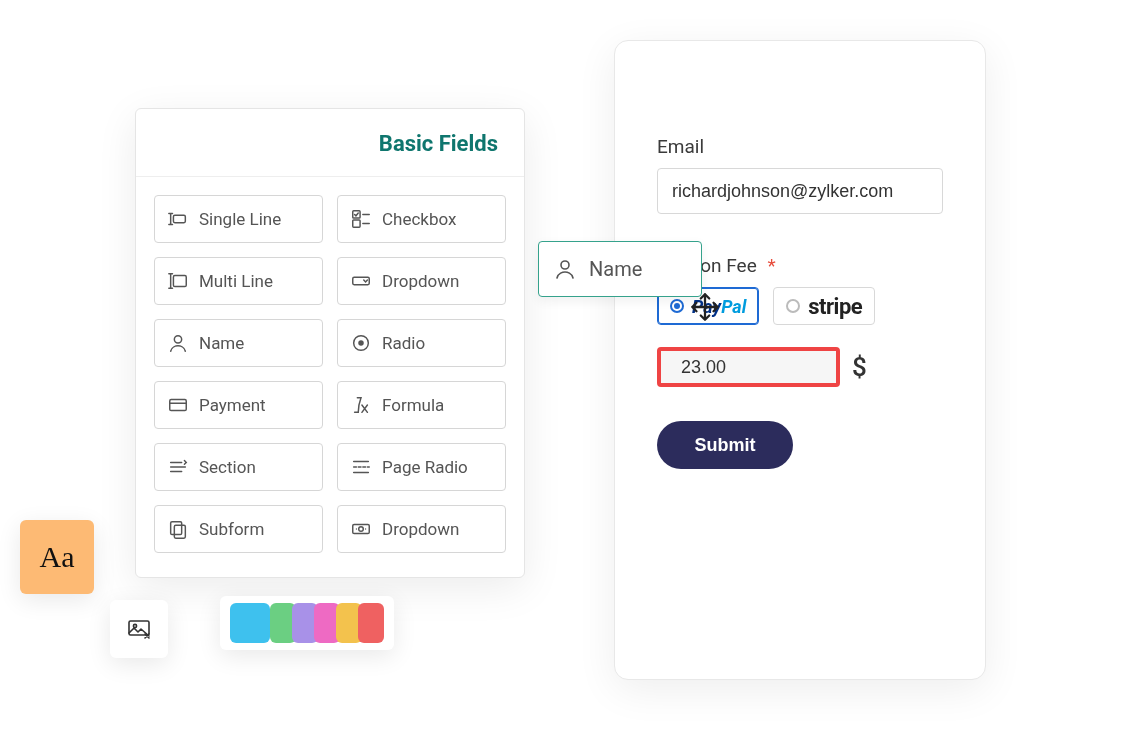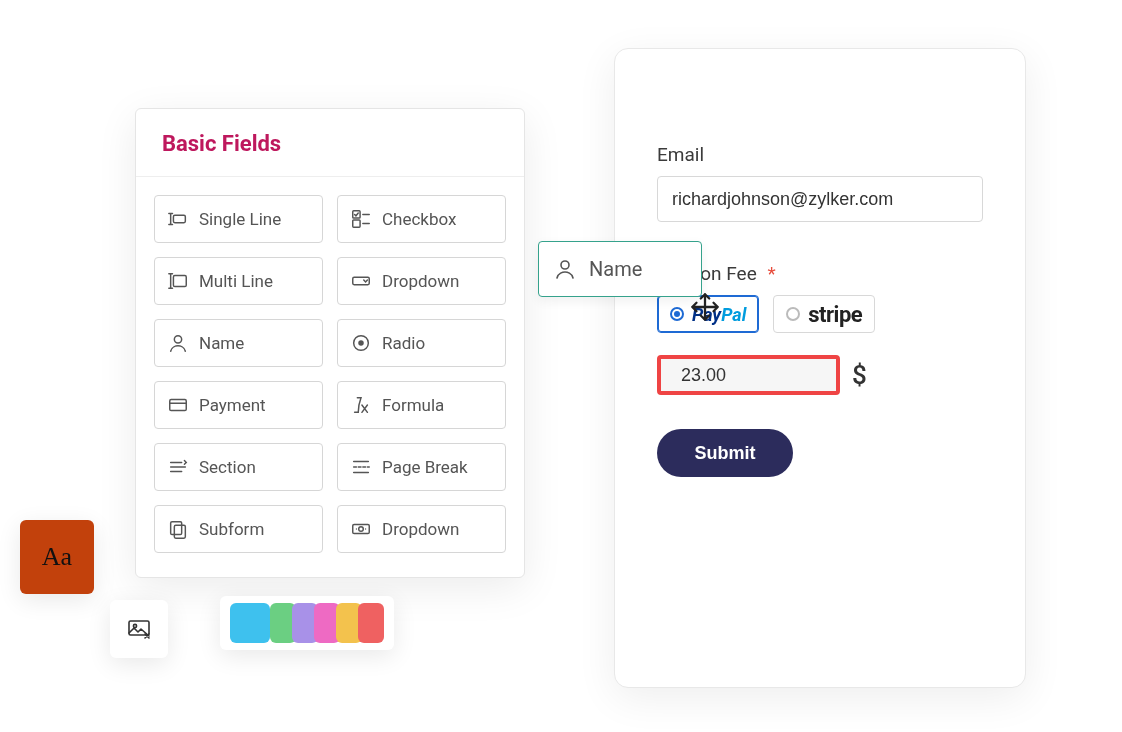--- a/index.html
+++ b/index.html
@@ -22,21 +22,22 @@
       background: #fff;
       border: 1px solid #e5e5e5;
       border-radius: 6px;
       box-shadow: 0 10px 40px rgba(0,0,0,0.08);
     }
     .fields-header {
       padding: 22px 26px 20px;
       border-bottom: 1px solid #eee;
       font-size: 22px;
       font-weight: 700;
-      color: #be185d;
+      color: #0f766e;
+      text-align: right;
     }
     .fields-grid {
       padding: 18px 18px 24px;
       display: grid;
       grid-template-columns: 1fr 1fr;
       gap: 14px 14px;
     }
     .field-item {
       height: 48px;
       border: 1px solid #d6d6d6;
@@ -54,23 +55,23 @@
     .field-item svg {
       width: 22px;
       height: 22px;
       flex-shrink: 0;
       stroke: #555;
     }
 
     
     .form-panel {
       position: absolute;
-      top: 48px;
+      top: 40px;
       left: 614px;
-      width: 412px;
+      width: 372px;
       height: 640px;
       background: #fff;
       border: 1px solid #e8e8e8;
       border-radius: 14px;
       box-shadow: 0 10px 40px rgba(0,0,0,0.07);
       padding: 94px 42px 40px;
     }
 
     .form-label {
       font-size: 19px;
@@ -201,27 +202,27 @@
       z-index: 60;
     }
 
     
     .text-widget {
       position: absolute;
       top: 520px;
       left: 20px;
       width: 74px; height: 74px;
       border-radius: 6px;
-      background: #c2410c;
+      background: #fdba74;
       box-shadow: 0 6px 24px rgba(0,0,0,0.09);
       display: flex;
       align-items: center;
       justify-content: center;
       font-family: Georgia, 'Times New Roman', serif;
-      font-size: 26px;
+      font-size: 30px;
       color: #111;
       cursor: pointer;
     }
     .image-widget {
       position: absolute;
       top: 600px;
       left: 110px;
       width: 58px; height: 58px;
       border-radius: 6px;
       background: #fff;
@@ -339,21 +340,21 @@
         <path d="M19 5l2 2-2 2"></path>
       </svg>
       <span>Section</span>
     </div>
 
     <div class="field-item">
       <svg viewBox="0 0 24 24" fill="none" stroke-width="1.6" stroke-linecap="round">
         <path d="M4 6h16M4 18h16"></path>
         <path d="M4 12h3M9 12h3M14 12h3M19 12h2"></path>
       </svg>
-      <span>Page Break</span>
+      <span>Page Radio</span>
     </div>
 
     <div class="field-item">
       <svg viewBox="0 0 24 24" fill="none" stroke-width="1.6" stroke-linecap="round">
         <rect x="4" y="4" width="12" height="14" rx="1.5"></rect>
         <rect x="8" y="8" width="12" height="14" rx="1.5"></rect>
       </svg>
       <span>Subform</span>
     </div>
 

